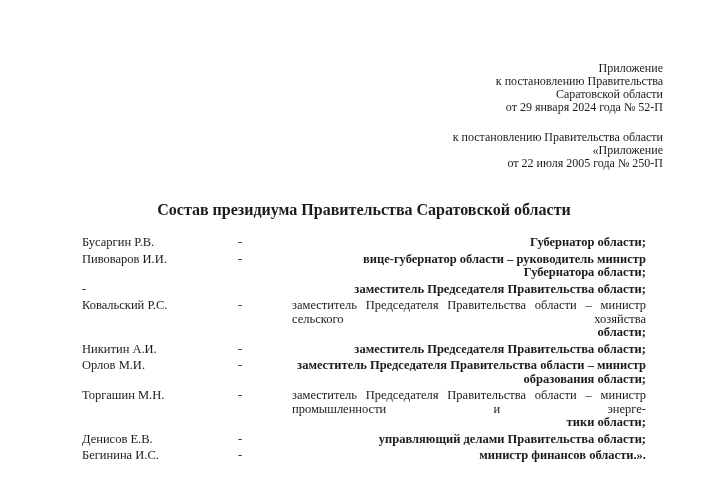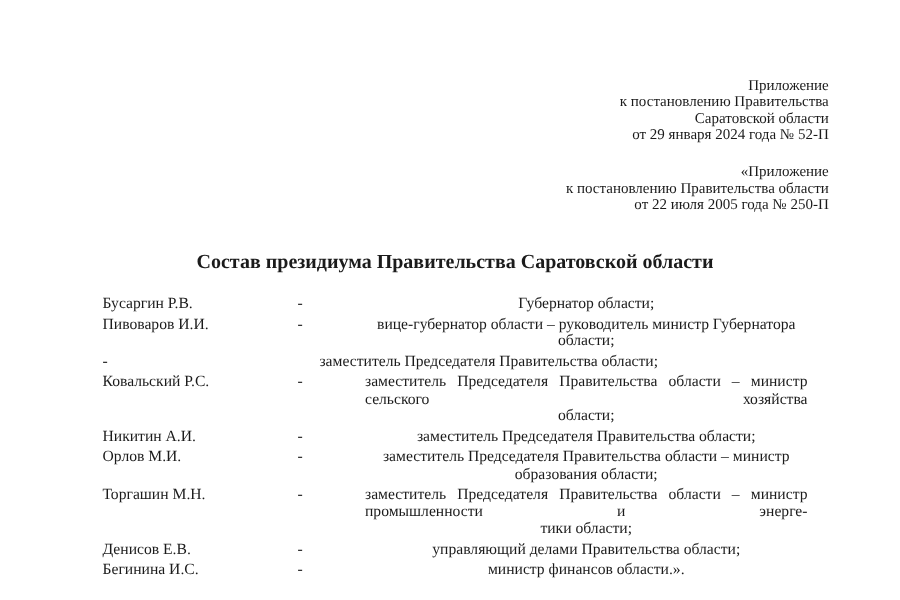--- a/index.html
+++ b/index.html
@@ -37,37 +37,37 @@
     left: 82px; top: 236px;
     width: 564px;
     font-size: 12.5px;
     line-height: 13.5px;
   }
   .row { display: flex; margin-bottom: 3px; gap: 43px; }
   .row .name { width: 113px; flex: none; }
   .row .sep  { width: 11px;  flex: none; }
   .row .desc { flex: 1; min-width: 0; }
   .desc .jline { text-align: justify; text-align-last: justify; }
-  .desc .line  { text-align: center; }
+  .desc .line  { text-align: right; font-weight: bold; }
 </style>
 </head>
 <body>
 
 <div class="page">
 
   <div class="annex-block">
     <div>
       <div>Приложение</div>
       <div>к постановлению Правительства</div>
       <div>Саратовской области</div>
       <div>от 29 января 2024 года № 52-П</div>
     </div>
     <div class="annex-sub2">
+      <div>к постановлению Правительства области</div>
       <div>«Приложение</div>
-      <div>к постановлению Правительства области</div>
       <div>от 22 июля 2005 года № 250-П</div>
     </div>
   </div>
 
   <div class="doc-title">Состав президиума Правительства Саратовской области</div>
 
   <div class="roster">
       <div class="row">
         <div class="name">Бусаргин Р.В.</div>
         <div class="sep">-</div>

